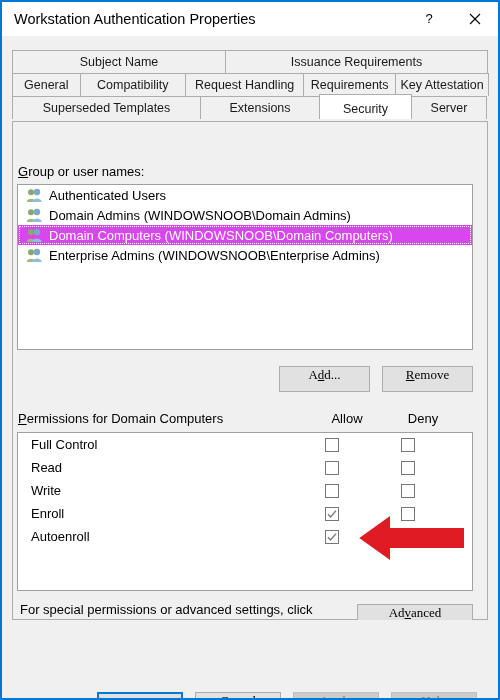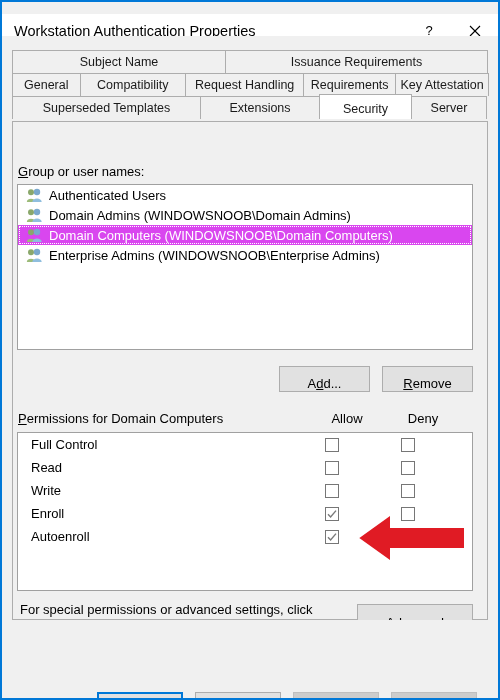--- a/index.html
+++ b/index.html
@@ -28,21 +28,20 @@
 
   
   .titlebar {
     position: absolute;
     left: 0; top: 0;
     width: 496px;
     height: 34px;
     background: #ffffff;
     display: flex;
     align-items: center;
-    margin-top: 12px;
   }
   .title-text {
     font-size: 14.5px;
     color: #000000;
     padding-left: 12px;
     flex: 1;
     white-space: nowrap;
   }
   .title-btn {
     width: 46px;
@@ -172,25 +171,25 @@
 
   
   .btn {
     position: absolute;
     box-sizing: border-box;
     background: #e1e1e1;
     border: 1px solid #adadad;
     font-size: 13px;
     color: #000;
     display: flex;
-    align-items: flex-end;
+    align-items: flex-start;
     justify-content: center;
     cursor: default;
     white-space: nowrap;
-    font-family: Liberation Sans, sans-serif;
+    font-family: Liberation Serif, serif;
   }
   .btn.disabled { color: #838383; background: #cccccc; border-color: #bfbfbf; }
   .btn.default  { border: 2px solid #0078d7; }
 
   #add-button      { left: 277px; top: 330px; width: 91px; height: 26px; }
   #remove-button   { left: 380px; top: 330px; width: 91px; height: 26px; }
   #advanced-button { left: 355px; top: 568px; width: 116px; height: 27px; }
 
   
   #allow-header, #deny-header {

